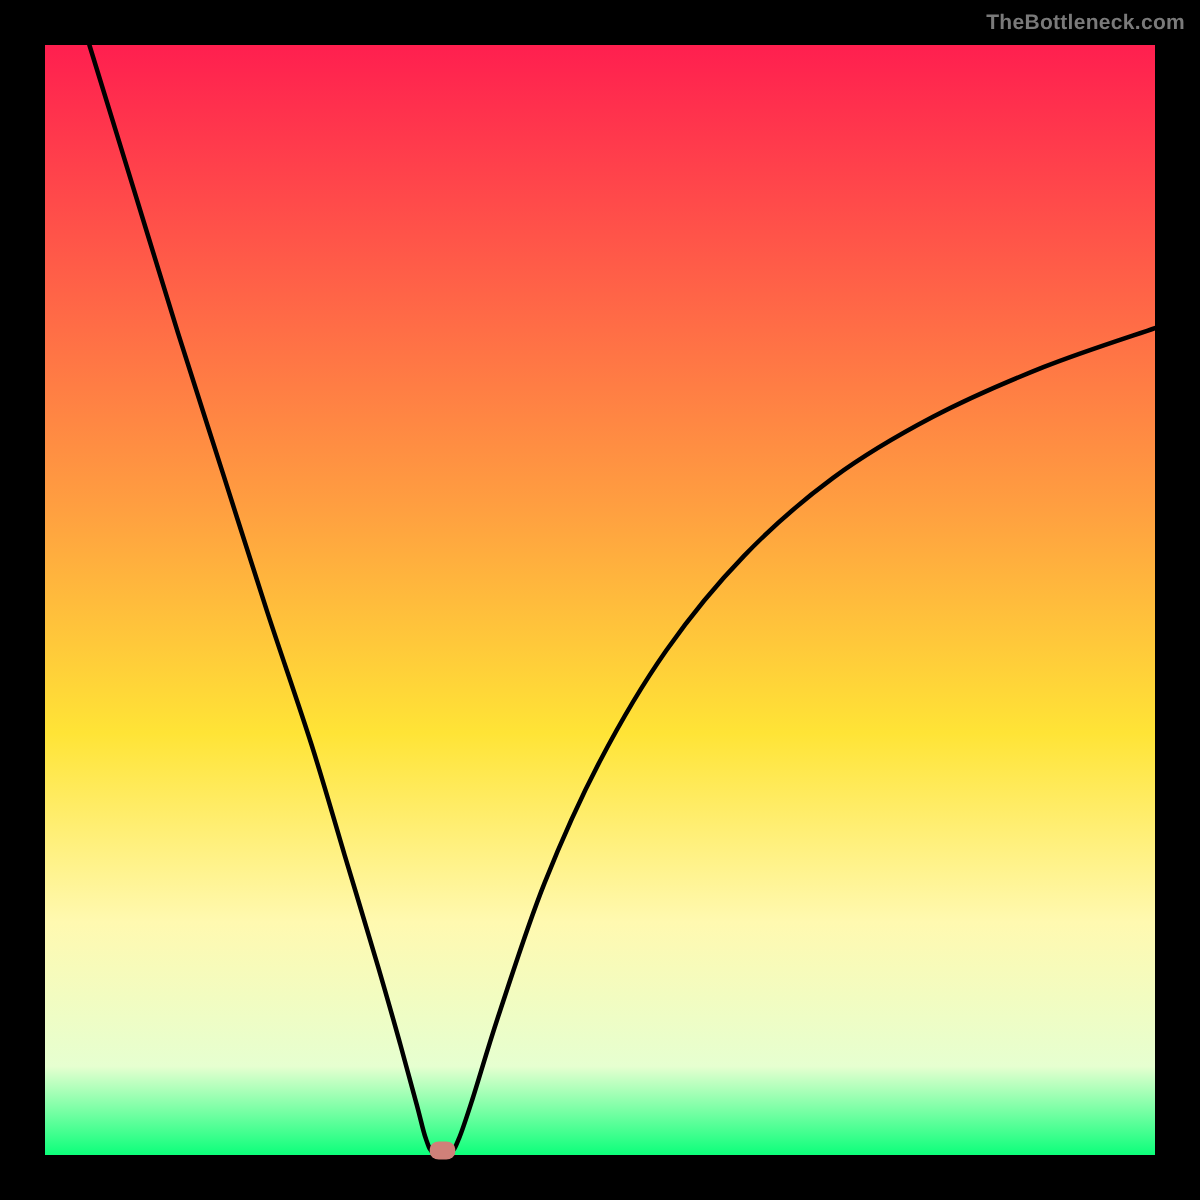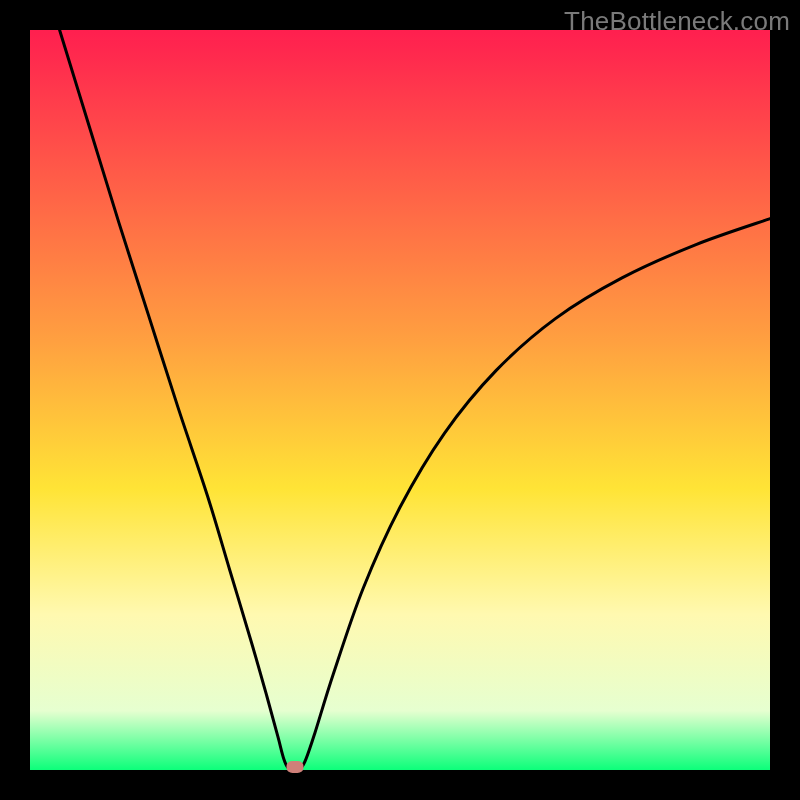--- a/index.html
+++ b/index.html
@@ -29,22 +29,22 @@
   }
   .curve {
     position: absolute;
     inset: 0;
   }
   .watermark {
     position: absolute;
     top: 6px;
     right: 10px;
     color: #7a7a7a;
-    font-size: 26px;
-    font-weight: 400;
+    font-size: 14px;
+    font-weight: 700;
     letter-spacing: 0.2px;
   }
   .marker {
     position: absolute;
     width: 17px;
     height: 12px;
     border-radius: 6px / 5px;
     background: #cf8079;
     transform: translate(-50%, -50%);
   }

